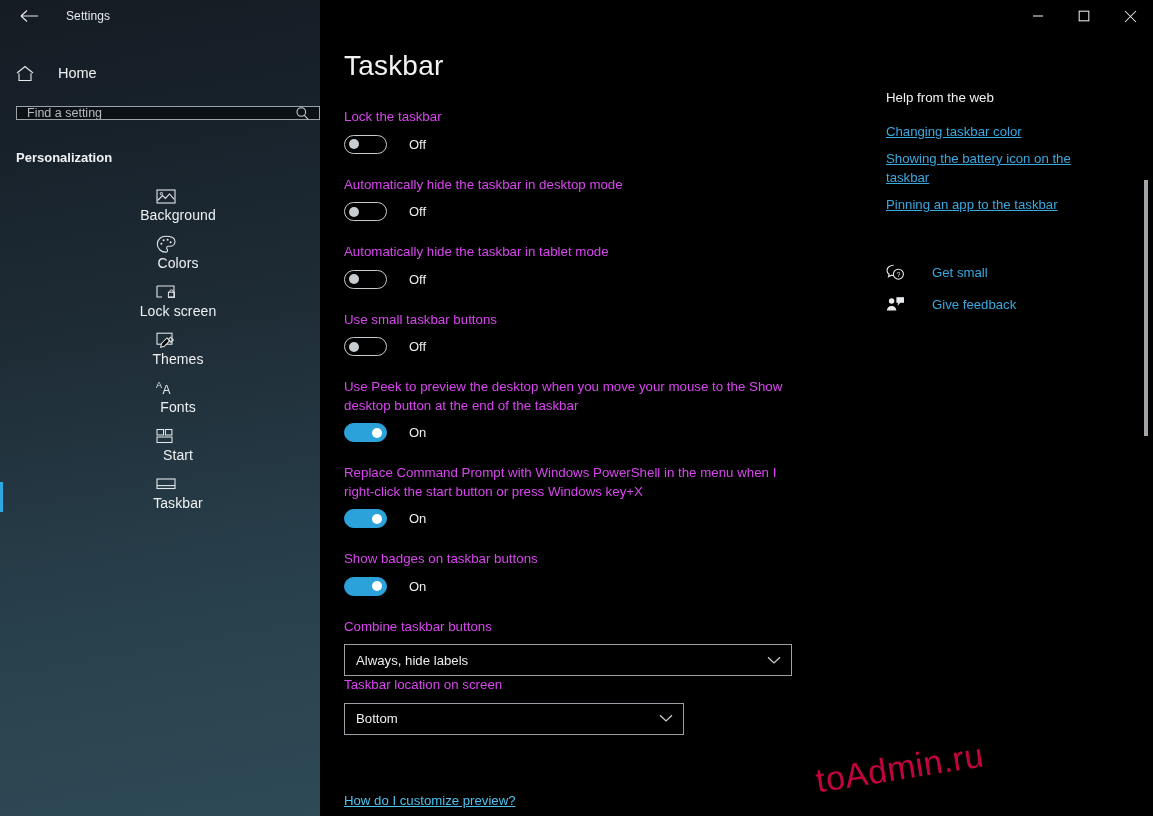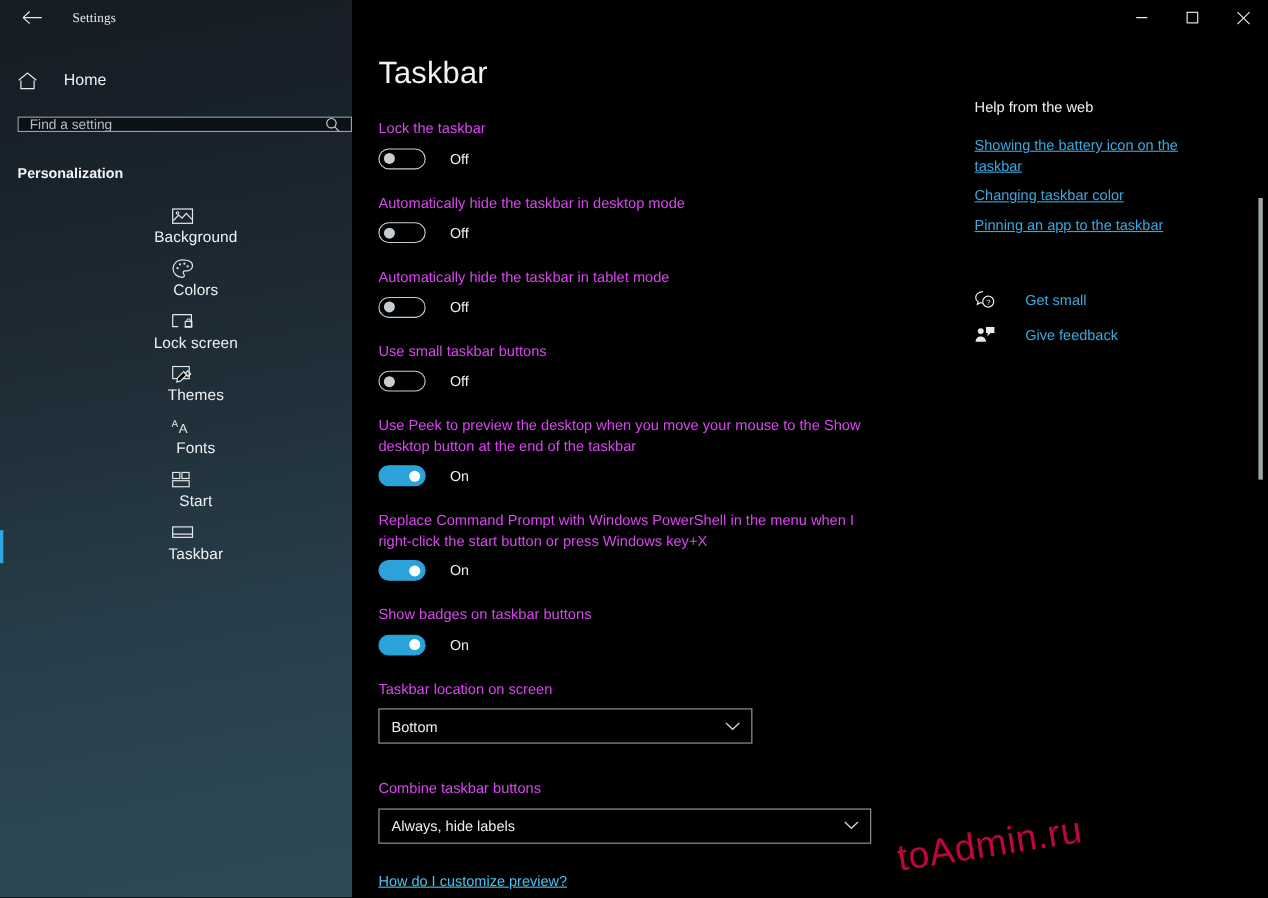--- a/index.html
+++ b/index.html
@@ -21,21 +21,20 @@
     position: relative;
     width: 320px; height: 816px;
     background: linear-gradient(170deg, #151c23 0%, #18222b 18%, #1f2d37 42%, #28404c 72%, #2e4a56 100%);
     flex: 0 0 320px;
   }
   .titlebar-left {
     height: 32px;
     display: flex;
     align-items: center;
     padding-left: 14px;
-    font-family: Liberation Serif, serif;
   }
   .back-btn {
     width: 30px; height: 26px;
     display: flex; align-items: center; justify-content: center;
     color: #e8eaec;
   }
   .back-btn svg { display: block; }
   .settings-title {
     font-size: 12px;
     color: #e9ebed;
@@ -488,54 +487,54 @@
           <div class="setting-label">Show badges on taskbar buttons</div>
           <div class="toggle-row">
             <div class="toggle on">
                 <span class="knob"></span>
               </div>
             <div class="toggle-state">On</div>
           </div>
         </div>
 
         
+        <div class="setting-block" style="margin-bottom:0;">
+          <div class="setting-label">Combine taskbar buttons</div>
+          <div class="combo combo-comb">
+            <span class="val">Always, hide labels</span>
+            <span class="chev">
+              <svg width="14" height="9" viewBox="0 0 14 9" fill="none">
+                  <path d="M1 1.3L7 7 13 1.3" stroke="#cfd3d6" stroke-width="1.2"></path>
+                </svg>
+            </span>
+          </div>
+        </div>
+
+        
         <div class="setting-block" style="margin-bottom:32px;">
           <div class="setting-label">Taskbar location on screen</div>
           <div class="combo combo-loc">
             <span class="val">Bottom</span>
             <span class="chev">
               <svg width="14" height="9" viewBox="0 0 14 9" fill="none">
                   <path d="M1 1.3L7 7 13 1.3" stroke="#cfd3d6" stroke-width="1.2"></path>
                 </svg>
             </span>
           </div>
         </div>
 
-        
-        <div class="setting-block" style="margin-bottom:0;">
-          <div class="setting-label">Combine taskbar buttons</div>
-          <div class="combo combo-comb">
-            <span class="val">Always, hide labels</span>
-            <span class="chev">
-              <svg width="14" height="9" viewBox="0 0 14 9" fill="none">
-                  <path d="M1 1.3L7 7 13 1.3" stroke="#cfd3d6" stroke-width="1.2"></path>
-                </svg>
-            </span>
-          </div>
-        </div>
-
         <a class="link" href="#">How do I customize preview?</a>
 
       </div>
     </div>
 
     <div class="help-panel">
       <div class="help-title">Help from the web</div>
+      <a class="help-link" href="#">Changing taskbar color</a>
       <a class="help-link" href="#">Showing the battery icon on the taskbar</a>
-      <a class="help-link" href="#">Changing taskbar color</a>
       <a class="help-link" href="#">Pinning an app to the taskbar</a>
 
       <div class="help-actions">
         <div class="help-action">
           <span class="ha-ico">
             <svg width="19" height="17" viewBox="0 0 19 17" fill="none">
               <path d="M7.6 1.2C4 1.2 1 3.5 1 6.4c0 1.5.8 2.9 2.1 3.8l-.6 2.5 2.8-1.5c.7.2 1.5.3 2.3.3" stroke="#e7eaec" stroke-width="1.1"></path>
               <circle cx="12.4" cy="10.2" r="5" fill="#000" stroke="#e7eaec" stroke-width="1.1"></circle>
               <text x="10.5" y="13" font-family="Liberation Sans, sans-serif" font-size="7" fill="#e7eaec">?</text>
             </svg>

